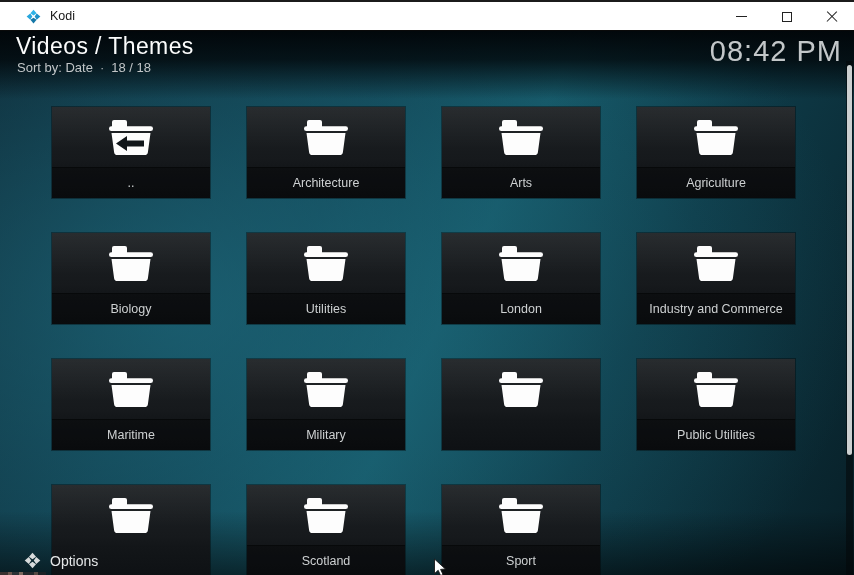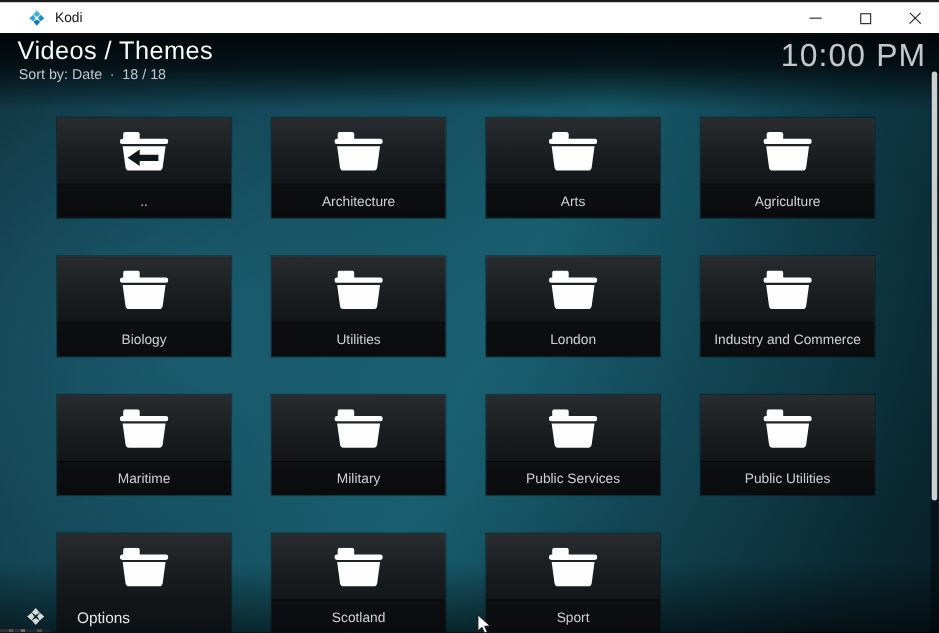--- a/index.html
+++ b/index.html
@@ -52,21 +52,21 @@
   .tile-icon-area { height:60px; display:flex; align-items:center; justify-content:center;
     background:linear-gradient(180deg, rgba(255,255,255,0.05), rgba(255,255,255,0) 70%); }
   .tile-icon-area svg { display:block; margin-top:3px; }
   .tile-label { position:absolute; left:0; right:0; top:60px; bottom:0;
     display:flex; align-items:center; justify-content:center;
     font-size:12.5px; color:#ced1d2; background:rgba(0,0,0,0.30);
     border-top:1px solid rgba(0,0,0,0.4); white-space:nowrap; overflow:hidden; }
 
   
   .options-btn { position:absolute; left:24px; bottom:6px; display:flex; align-items:center;
-    cursor:pointer;gap:20px; }
+    cursor:pointer; }
   .options-btn svg { width:17px; height:17px; }
   .options-label { margin-left:9px; font-size:14px; color:#e4e6e7; }
 
   
   .scroll-track { position:absolute; right:1px; top:30px; bottom:0; width:7px;
     background:rgba(4,7,9,0.55); cursor:pointer; }
   .scroll-thumb { position:absolute; right:2px; top:34px; width:5px; height:390px;
     background:#ccd0d1; border-radius:2.5px; cursor:pointer; }
 
   
@@ -102,21 +102,21 @@
   </div>
 
   <div class="content">
     <div class="header-shade"></div>
     <div class="footer-shade"></div>
 
     <div class="page-title">Videos / Themes</div>
     <div class="page-sub">
       <span>Sort by: Date</span><span class="sep">·</span><span>18 / 18</span>
     </div>
-    <div class="clock">10:00 PM</div>
+    <div class="clock">08:42 PM</div>
 
     <div class="grid">
         <div class="tile">
     <div class="tile-icon-area">
       <svg width="44" height="37" viewBox="0 0 44 37">
         <path d="M5 0 h11 a2 2 0 0 1 2 2 v5 H3 V2 a2 2 0 0 1 2 -2 Z" fill="#fdfdfd"></path>
         <rect x="0" y="6.2" width="44" height="4.8" rx="2.3" fill="#fdfdfd"></rect>
         <path d="M2.5 13 h39 l-2.6 19.2 a3.2 3.2 0 0 1 -3.2 2.8 H8.3 a3.2 3.2 0 0 1 -3.2 -2.8 Z" fill="#fdfdfd"></path>
       <path d="M7 23.5 L18 16 l0 4.6 l17 0 l0 5.8 l-17 0 l0 4.6 Z" fill="#11161a"></path>
             </svg>
@@ -214,21 +214,20 @@
     <div class="tile-label">Military</div>
   </div>
         <div class="tile">
     <div class="tile-icon-area">
       <svg width="44" height="37" viewBox="0 0 44 37">
         <path d="M5 0 h11 a2 2 0 0 1 2 2 v5 H3 V2 a2 2 0 0 1 2 -2 Z" fill="#fdfdfd"></path>
         <rect x="0" y="6.2" width="44" height="4.8" rx="2.3" fill="#fdfdfd"></rect>
         <path d="M2.5 13 h39 l-2.6 19.2 a3.2 3.2 0 0 1 -3.2 2.8 H8.3 a3.2 3.2 0 0 1 -3.2 -2.8 Z" fill="#fdfdfd"></path>
       </svg>
     </div>
-    <div class="tile-label">Public Services</div>
   </div>
         <div class="tile">
     <div class="tile-icon-area">
       <svg width="44" height="37" viewBox="0 0 44 37">
         <path d="M5 0 h11 a2 2 0 0 1 2 2 v5 H3 V2 a2 2 0 0 1 2 -2 Z" fill="#fdfdfd"></path>
         <rect x="0" y="6.2" width="44" height="4.8" rx="2.3" fill="#fdfdfd"></rect>
         <path d="M2.5 13 h39 l-2.6 19.2 a3.2 3.2 0 0 1 -3.2 2.8 H8.3 a3.2 3.2 0 0 1 -3.2 -2.8 Z" fill="#fdfdfd"></path>
       </svg>
     </div>
     <div class="tile-label">Public Utilities</div>

